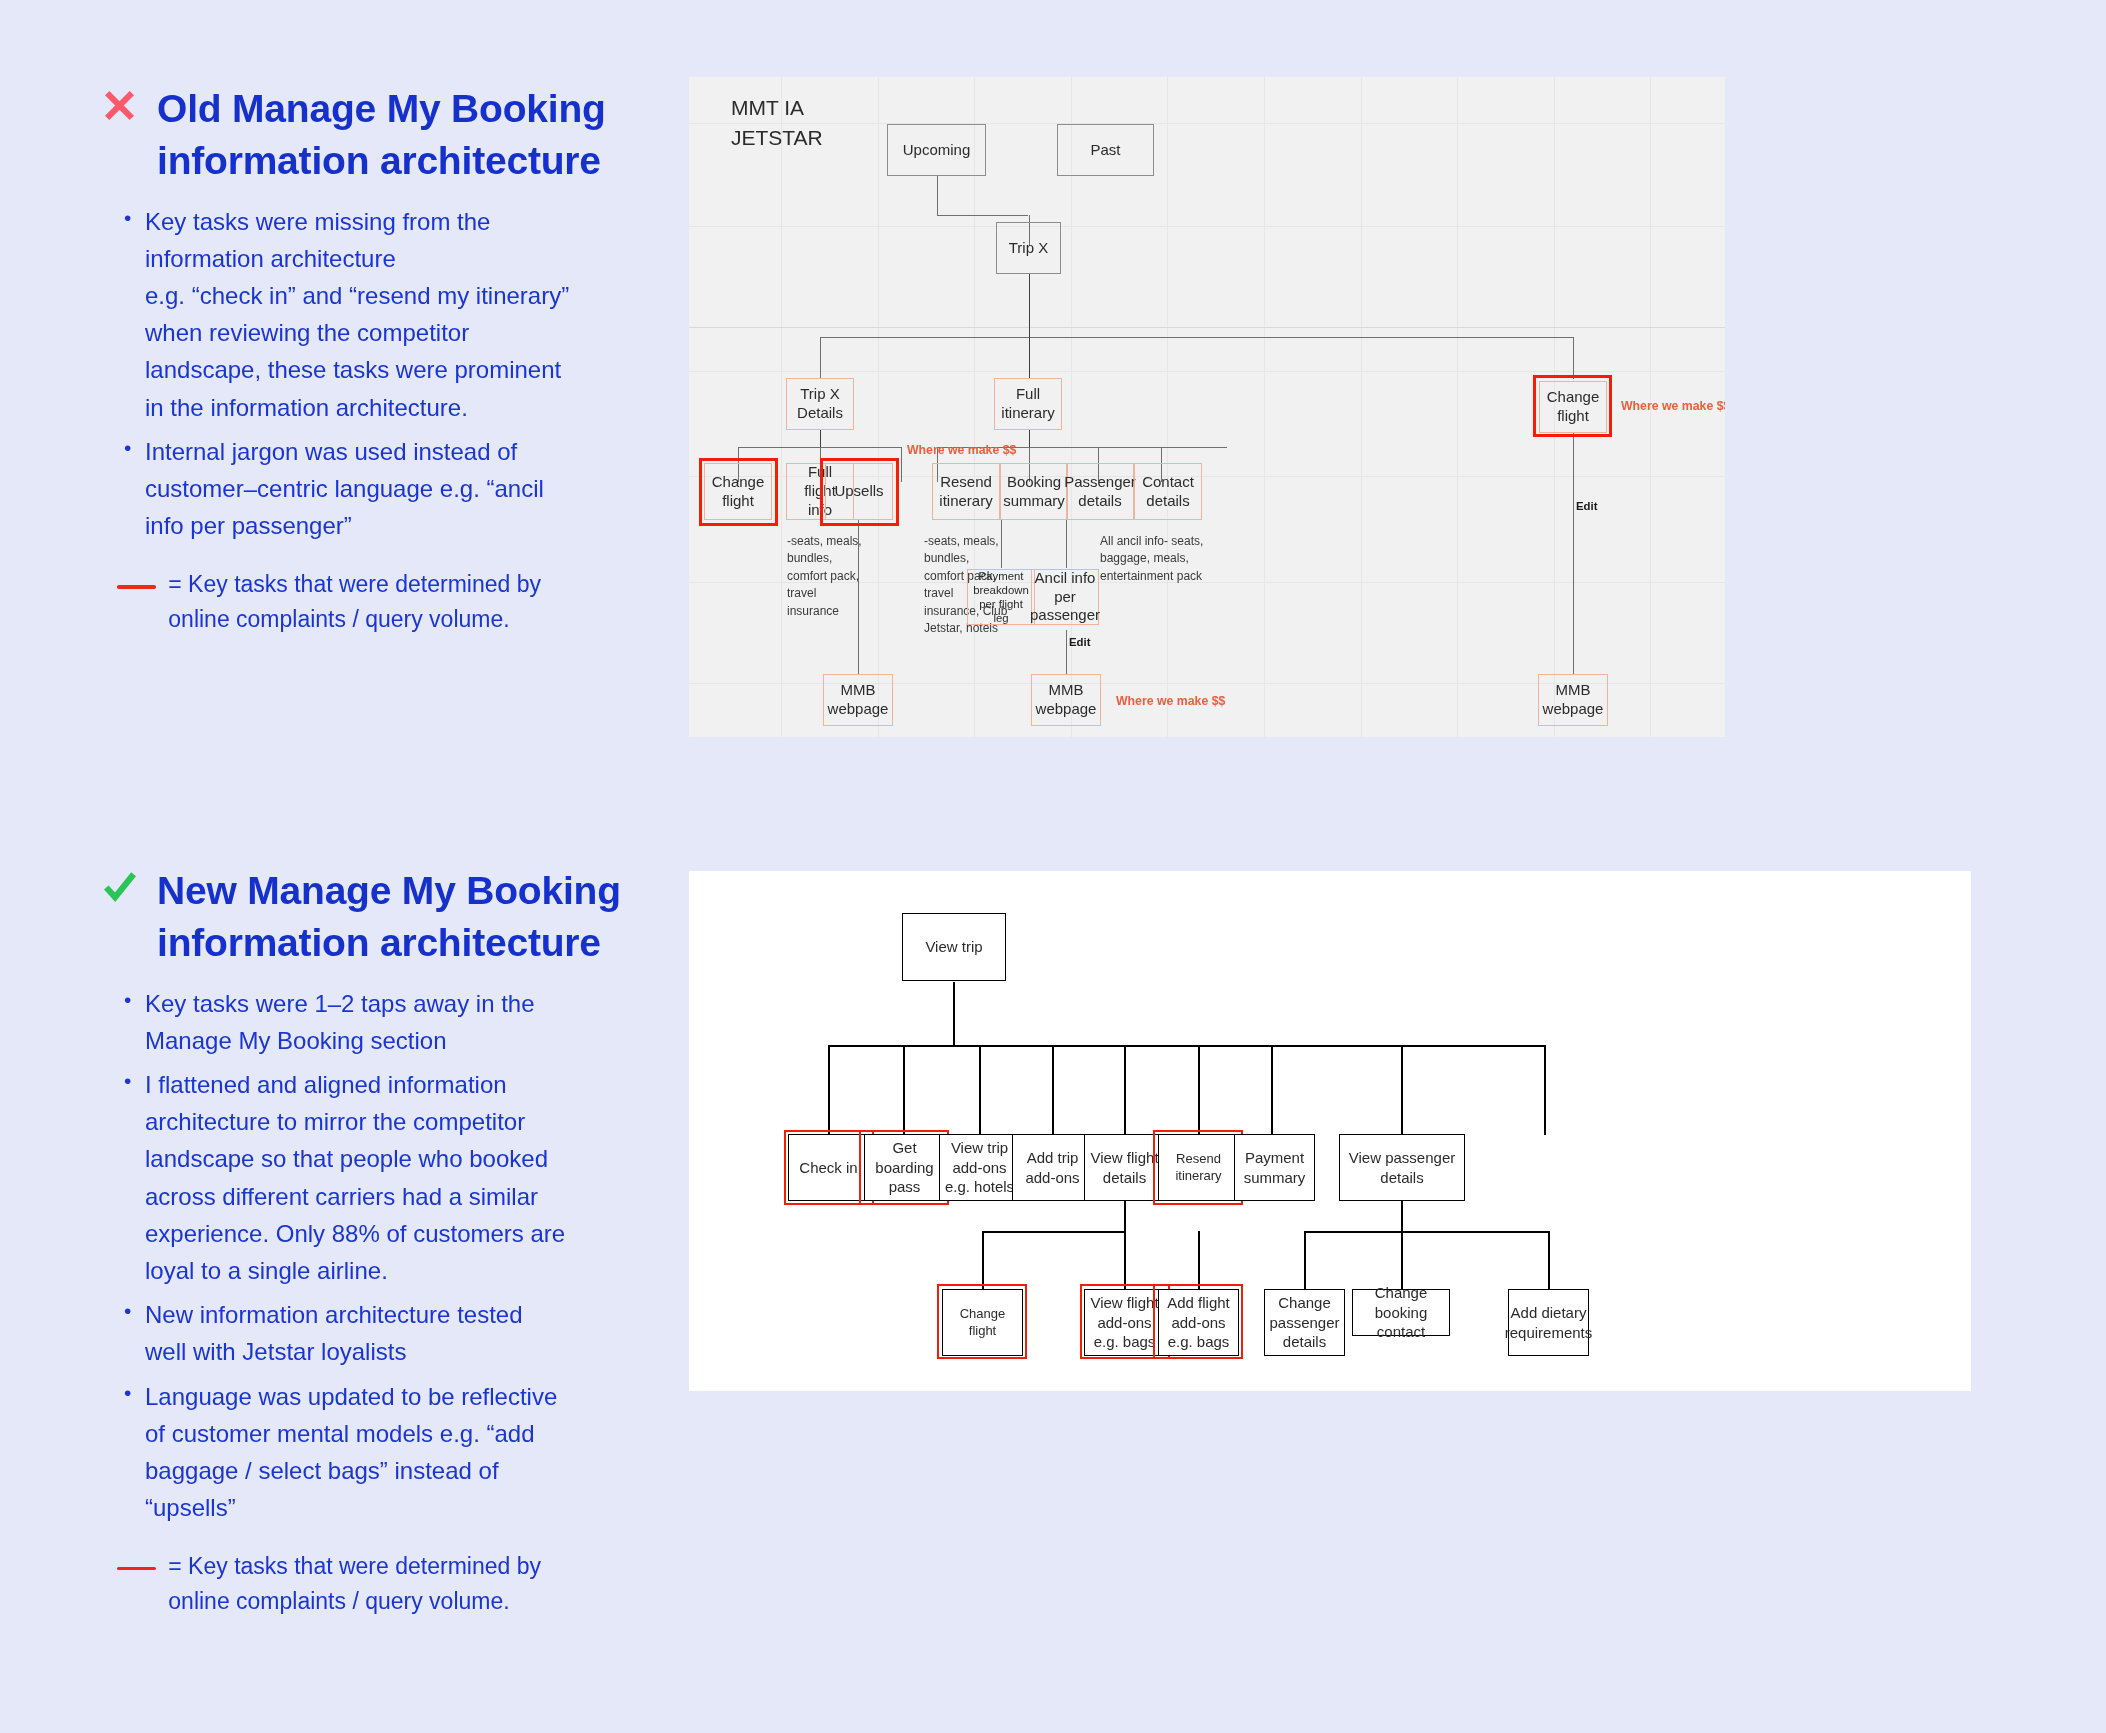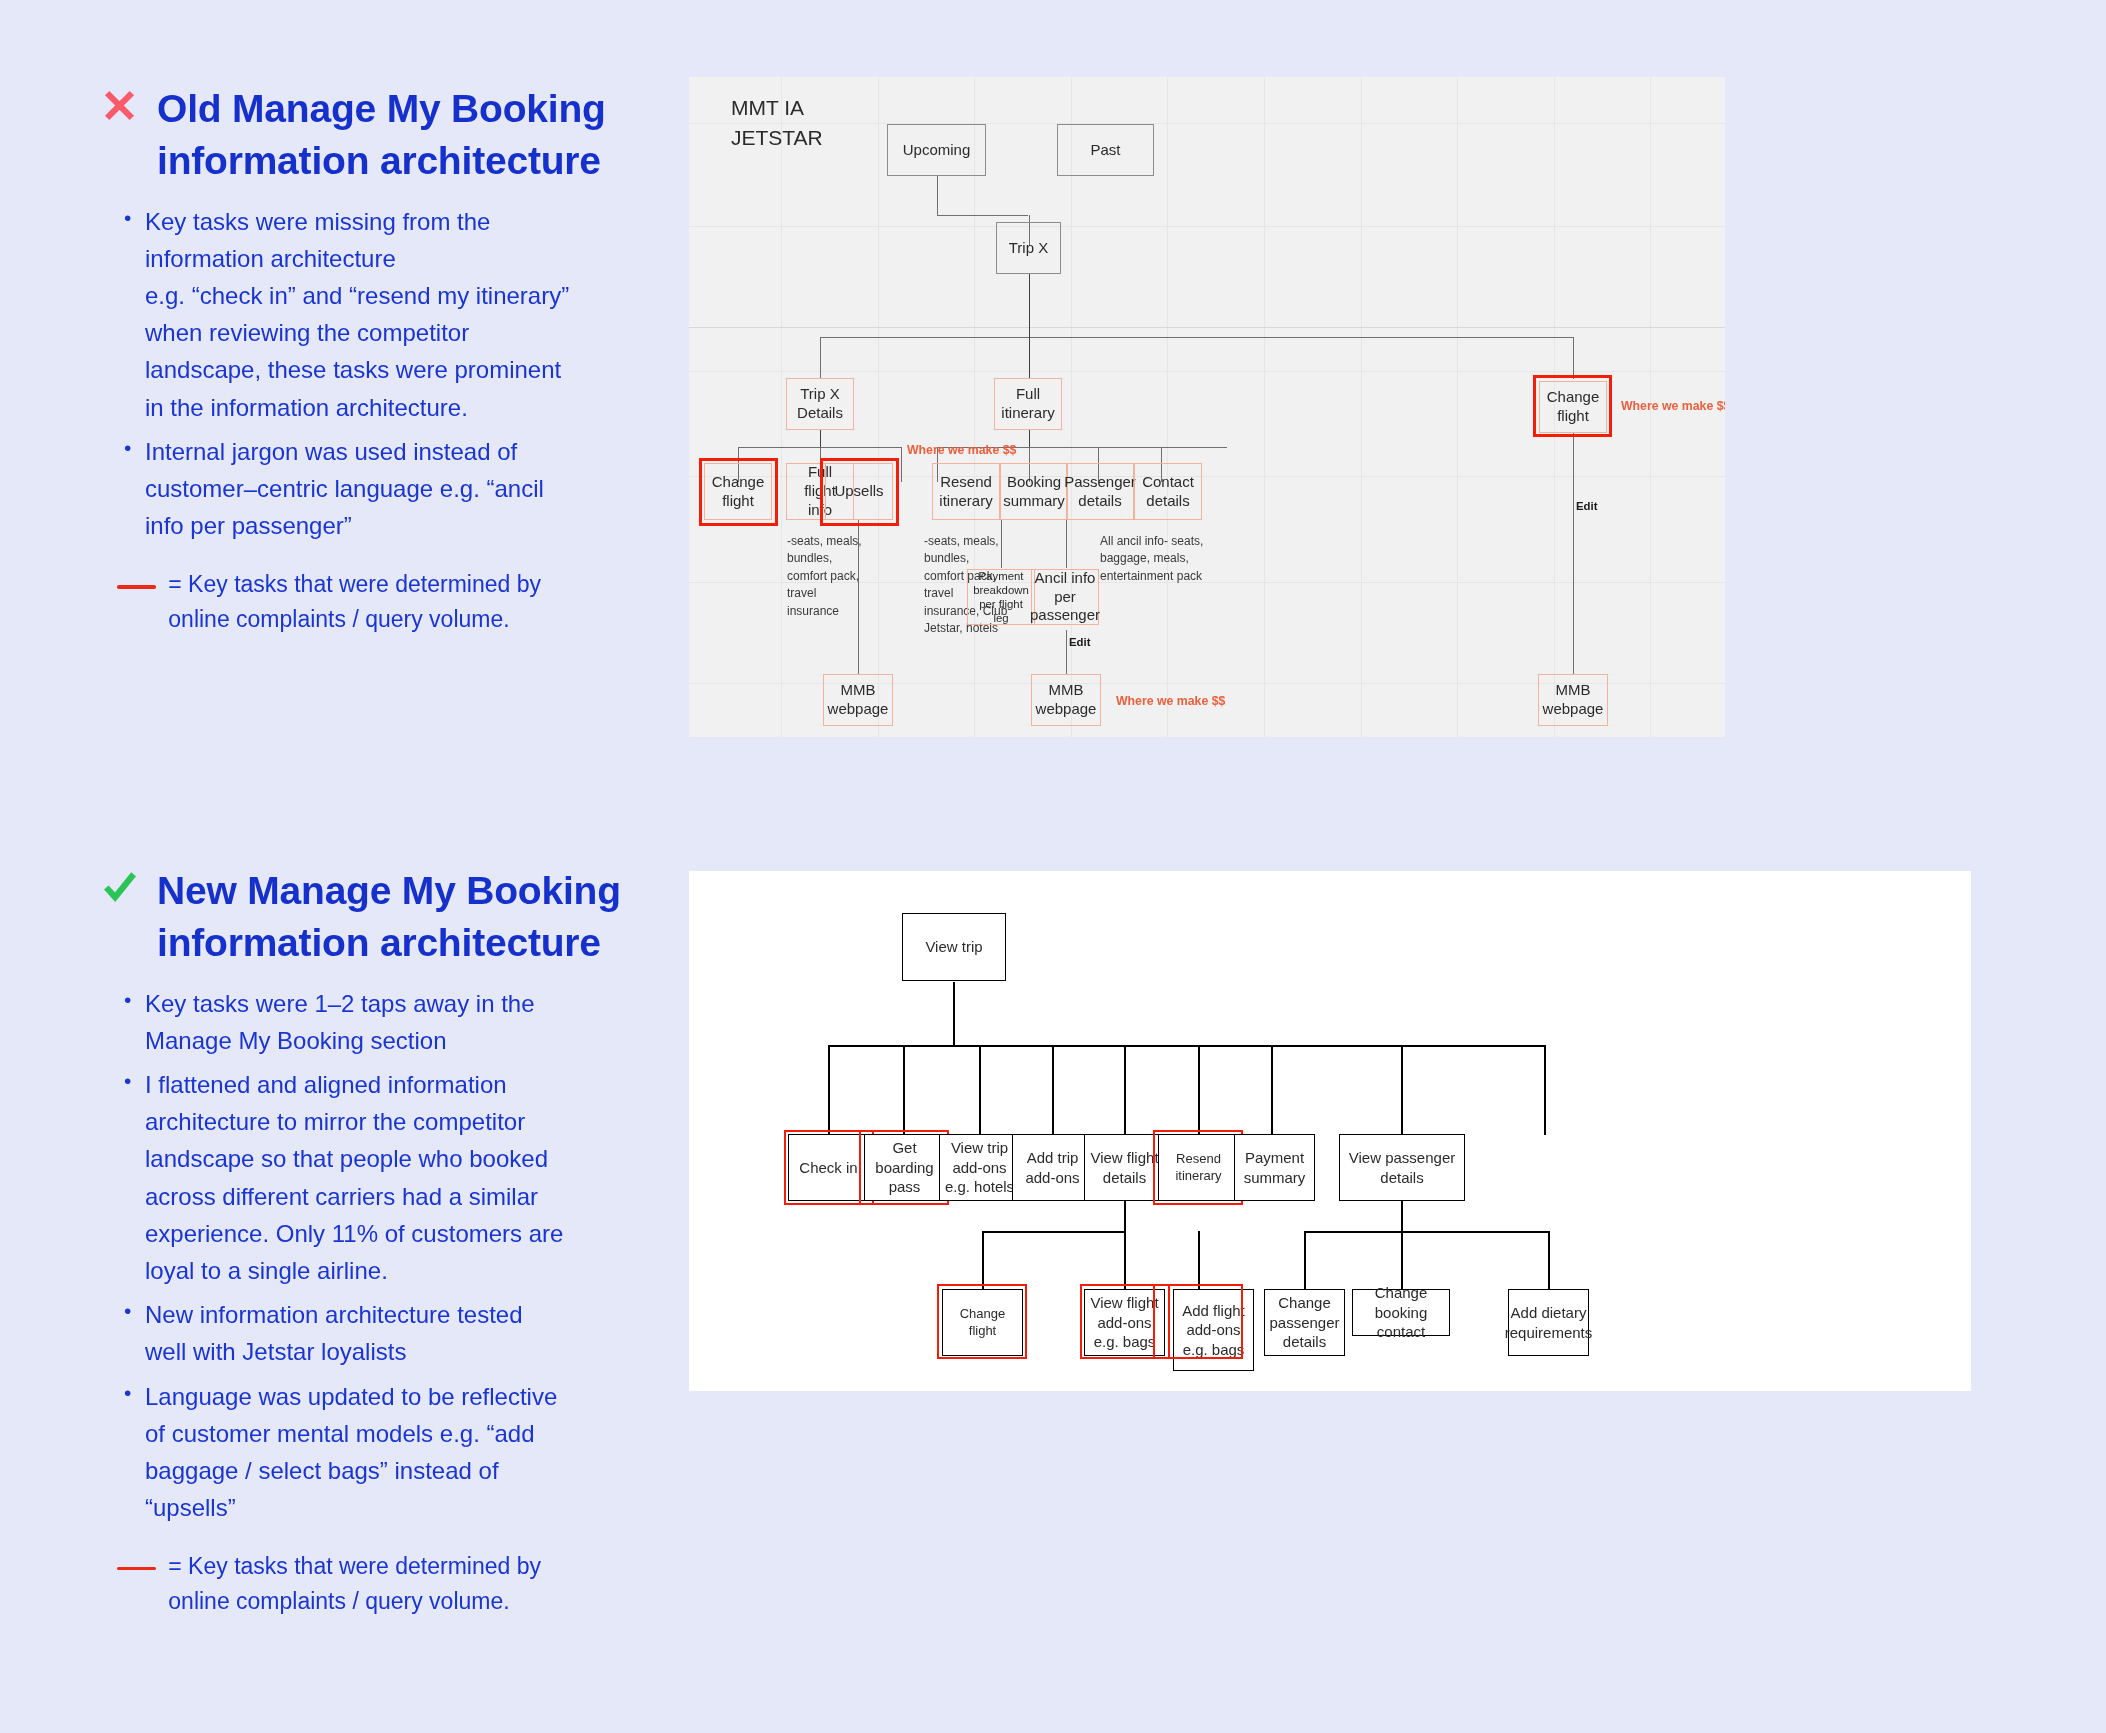--- a/index.html
+++ b/index.html
@@ -144,21 +144,21 @@
     <div class="head-title">New  Manage My Booking
 information architecture</div>
   </div>
   <ul class="bullets">
     <li>Key tasks were 1–2 taps away in the
 Manage My Booking section</li>
     <li>I flattened and aligned information
 architecture to mirror the competitor
 landscape so that people who booked
 across different carriers had a similar
-experience. Only 11% of customers are
+experience. Only 88% of customers are
 loyal to a single airline.</li>
     <li>New information architecture tested
 well with Jetstar loyalists</li>
     <li>Language was updated to be reflective
 of customer mental models e.g. “add
 baggage / select bags” instead of
 “upsells”</li>
   </ul>
   <div class="legend">
     <div class="legend-line"></div>
@@ -341,21 +341,21 @@
   <div class="ln2 v" style="left:859px; top:360px; height:58px;"></div>
 
   <div class="node n-new" style="left:253px; top:418px; width:81px; height:67px; font-size:13px;">Change flight</div>
   <div class="hl2" style="left:248px; top:413px; width:90px; height:75px;"></div>
 
   <div class="node n-new" style="left:395px; top:418px; width:81px; height:67px;">View flight
 add-ons
 e.g. bags</div>
   <div class="hl2" style="left:391px; top:413px; width:90px; height:75px;"></div>
 
-  <div class="node n-new" style="left:469px; top:418px; width:81px; height:82px;margin-left:15px;">Add flight
+  <div class="node n-new" style="left:469px; top:418px; width:81px; height:67px;">Add flight
 add-ons
 e.g. bags</div>
   <div class="hl2" style="left:464px; top:413px; width:90px; height:75px;"></div>
 
   <div class="node n-new" style="left:575px; top:418px; width:81px; height:67px;">Change
 passenger
 details</div>
   <div class="node n-new" style="left:663px; top:418px; width:98px; height:47px;">Change
 booking contact</div>
   <div class="node n-new" style="left:819px; top:418px; width:81px; height:67px;">Add dietary

